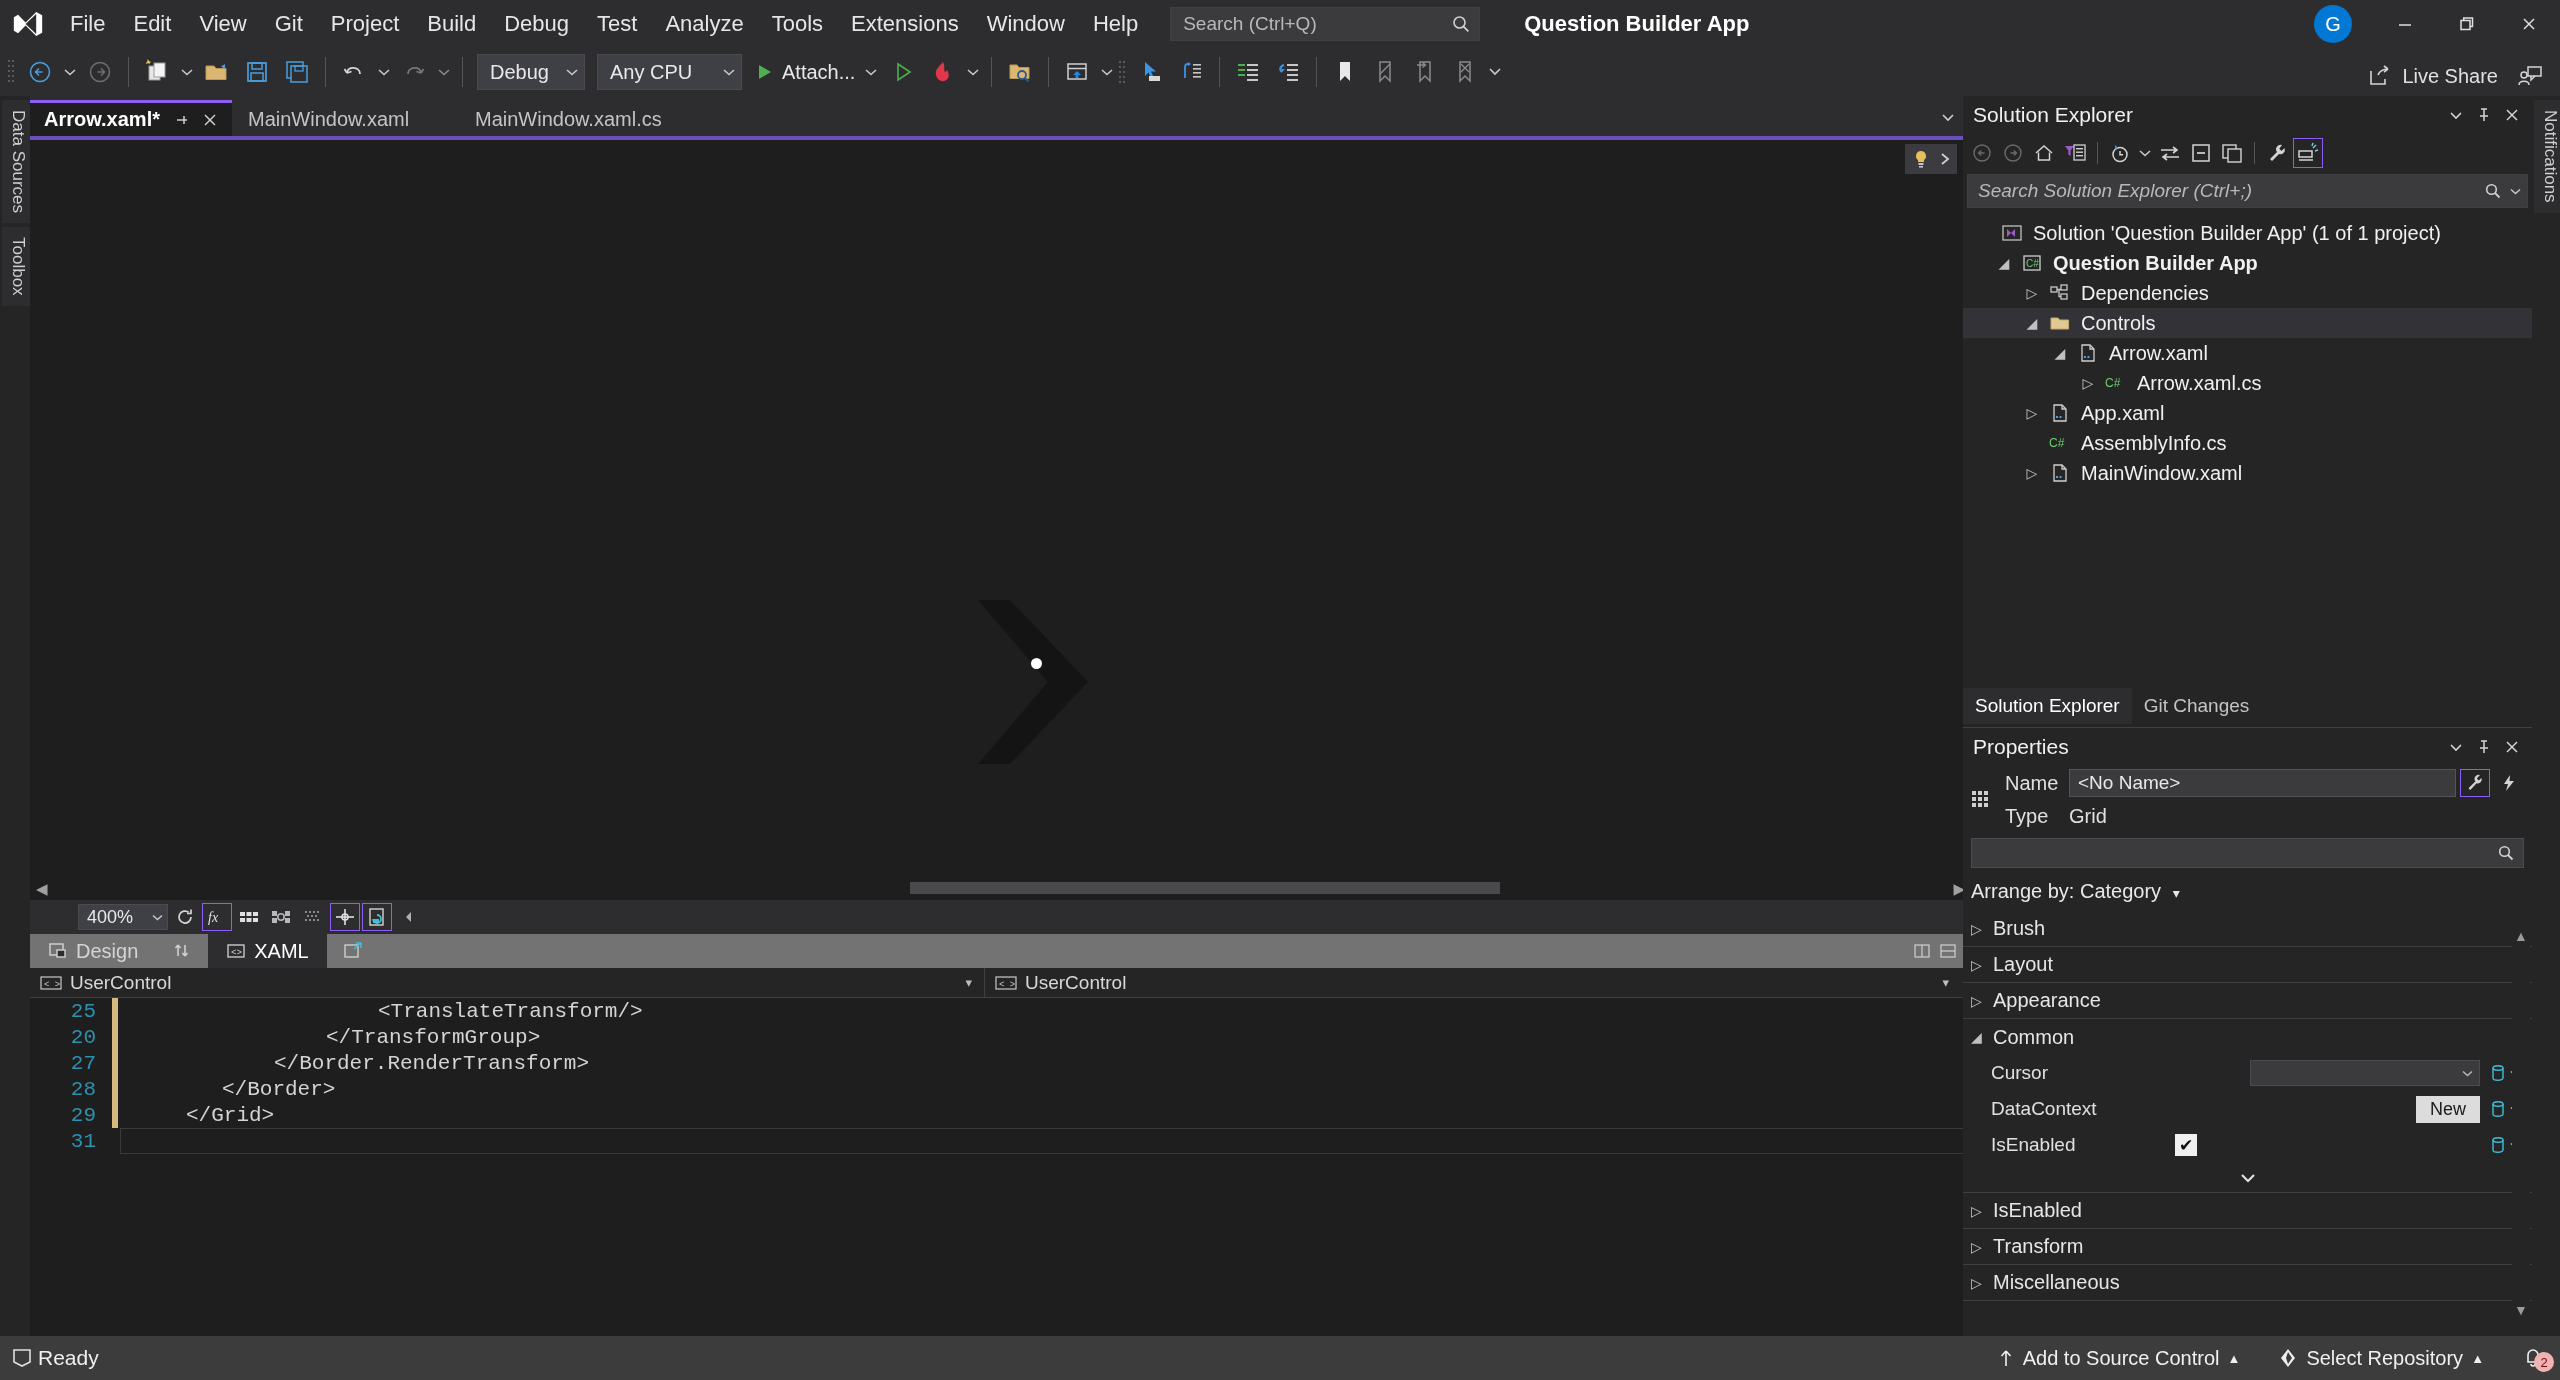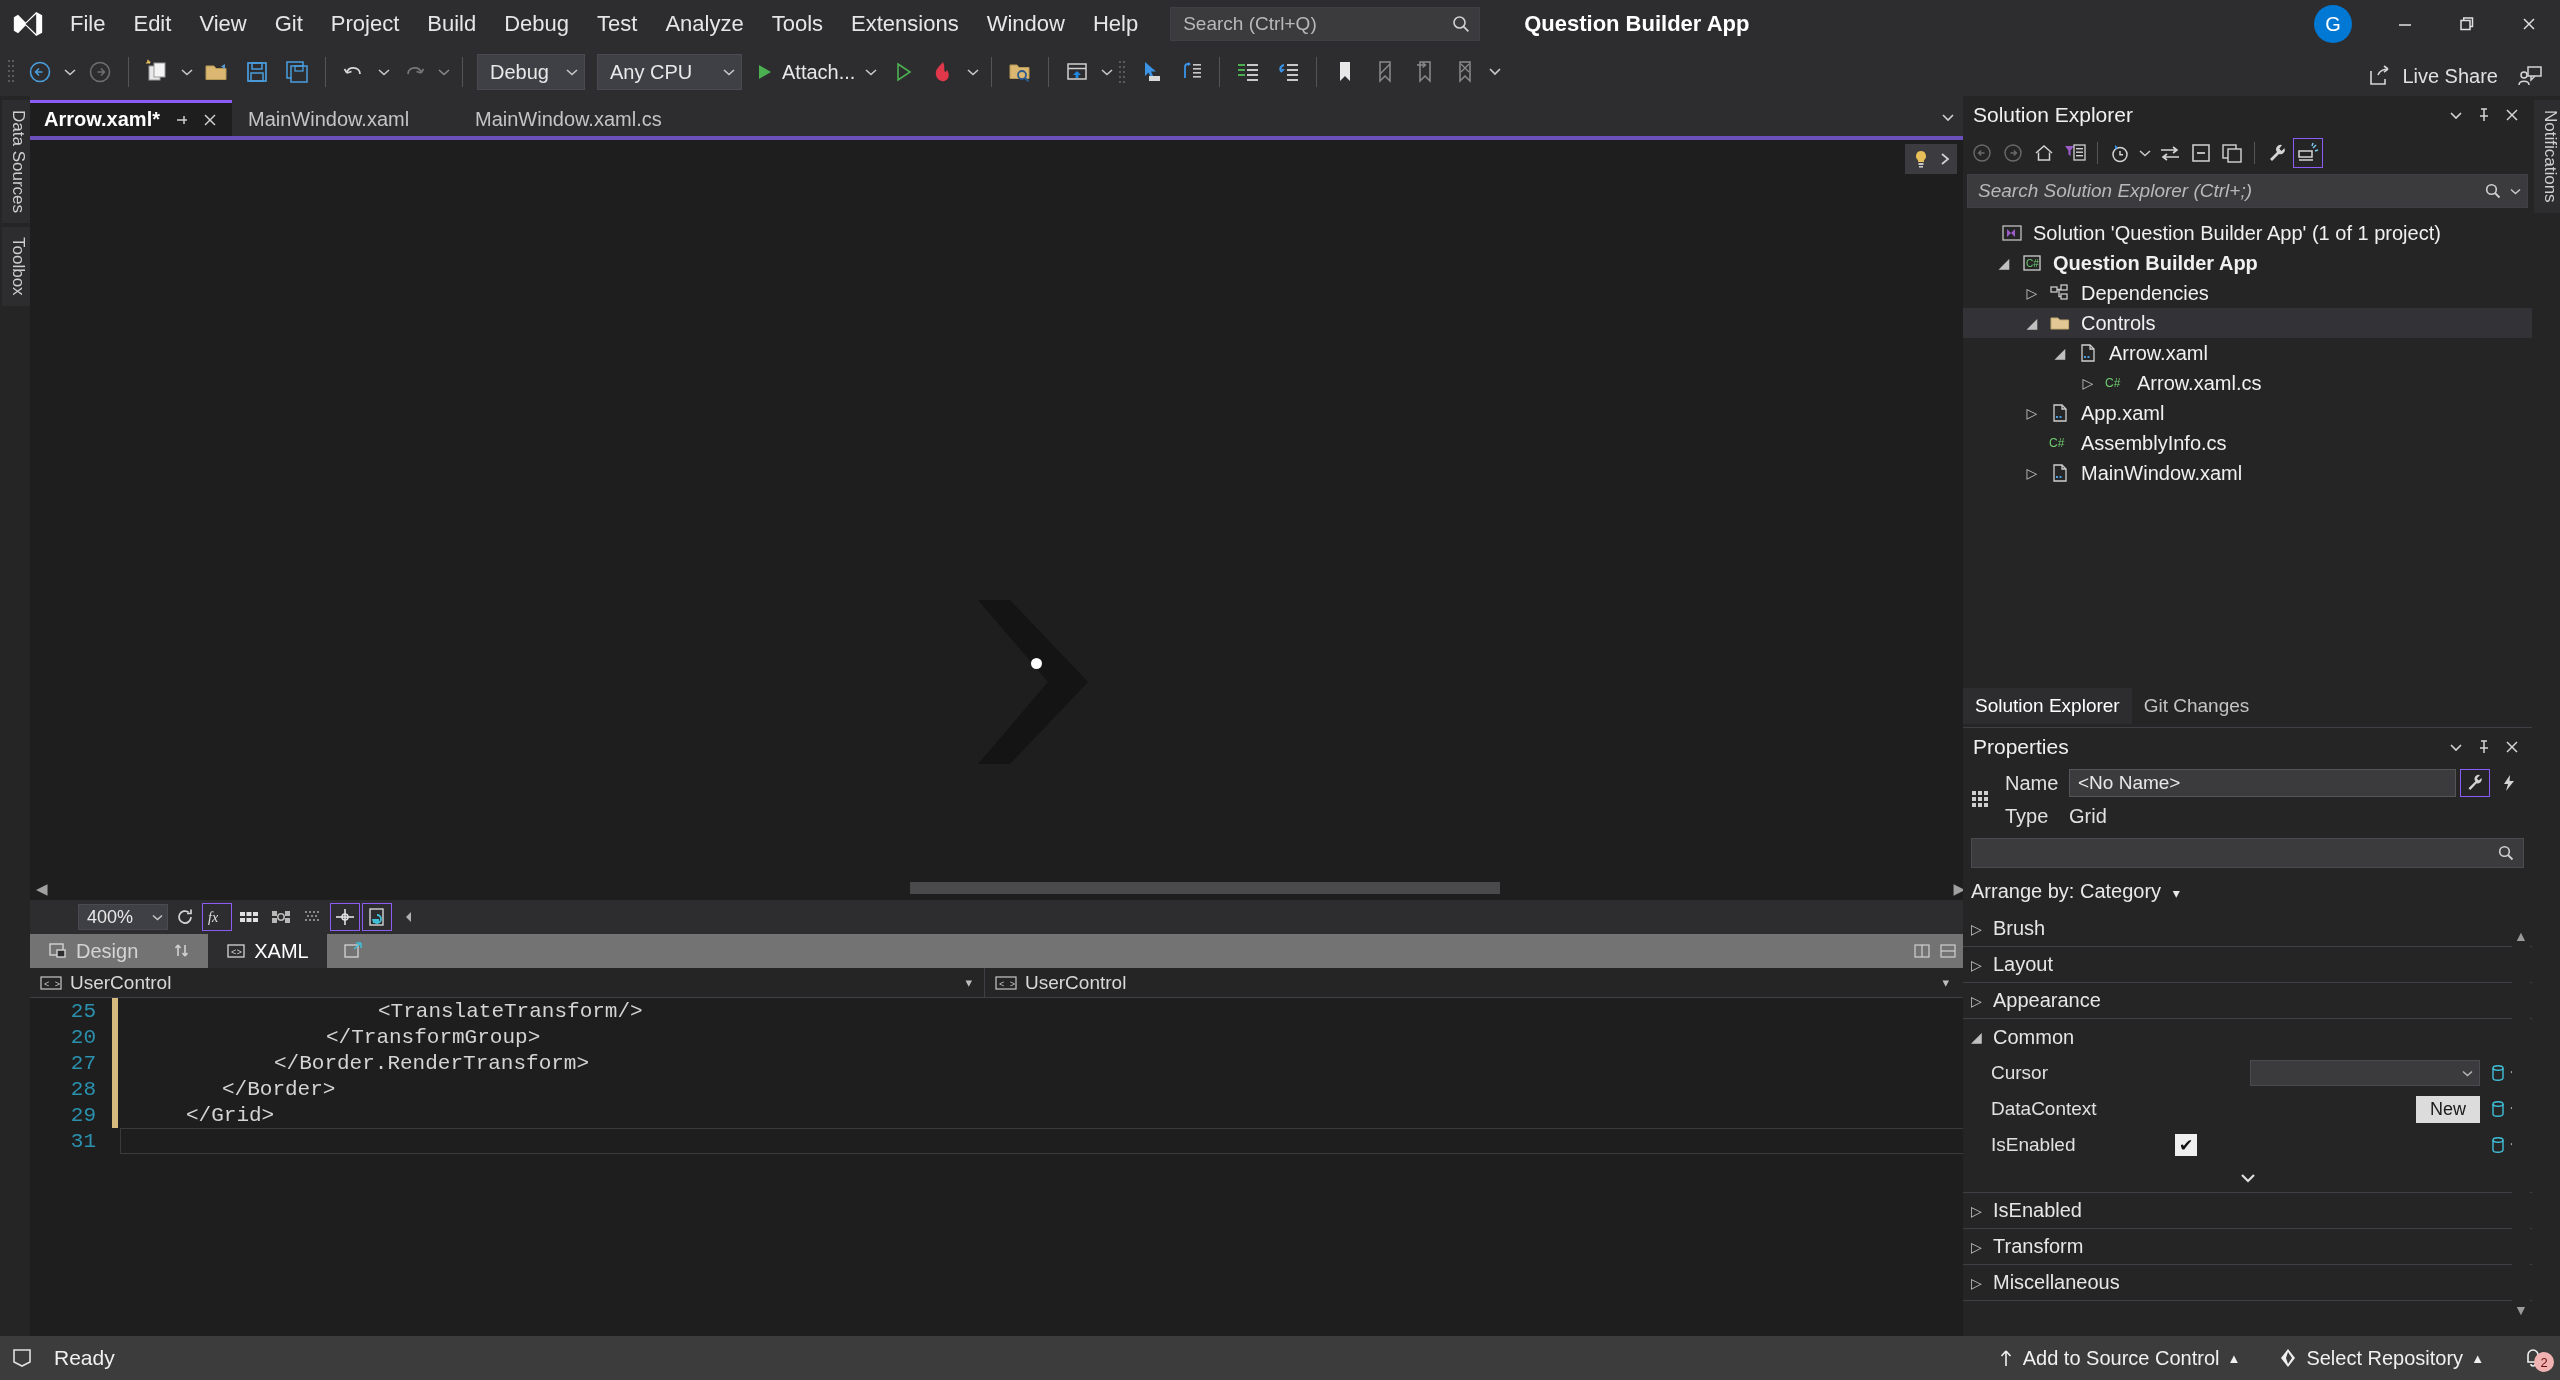--- a/index.html
+++ b/index.html
@@ -268,21 +268,21 @@
   .watermark { text-align: center; padding-top: 44px; }
   .wm-title { font-size: 30px; color: #7a7a7a; }
   .props-scroll { position: absolute; right: 2px; top: 200px; width: 18px; bottom: 6px; background: #252526; }
   .ps-arrow { color: #9a9a9a; font-size: 14px; text-align: center; }
 
   
   .statusbar {
     position: absolute; left: 0; bottom: 0; width: 2560px; height: 44px;
     background: #3c3c3c; display: flex; align-items: center; padding: 0 10px;
   }
-  .sb-left { display: flex; align-items: center; gap: 20px; font-size: 21px; color: #f0f0f0; }
+  .sb-left { display: flex; align-items: center; gap: 4px; font-size: 21px; color: #f0f0f0; }
   .sb-right { position: absolute; right: 10px; display: flex; align-items: center; gap: 26px; font-size: 20px; color: #f0f0f0; }
   .sb-item { display: flex; align-items: center; gap: 8px; padding: 0 6px; }
   .notif-badge {
     position: absolute; right: -4px; bottom: -2px; width: 20px; height: 20px; border-radius: 50%;
     background: #f1b2b2; color: #6b0f0f; font-size: 13px; display: flex; align-items: center; justify-content: center;
   }
   svg { display: block; }
 </style>
 </head>
 <body>

